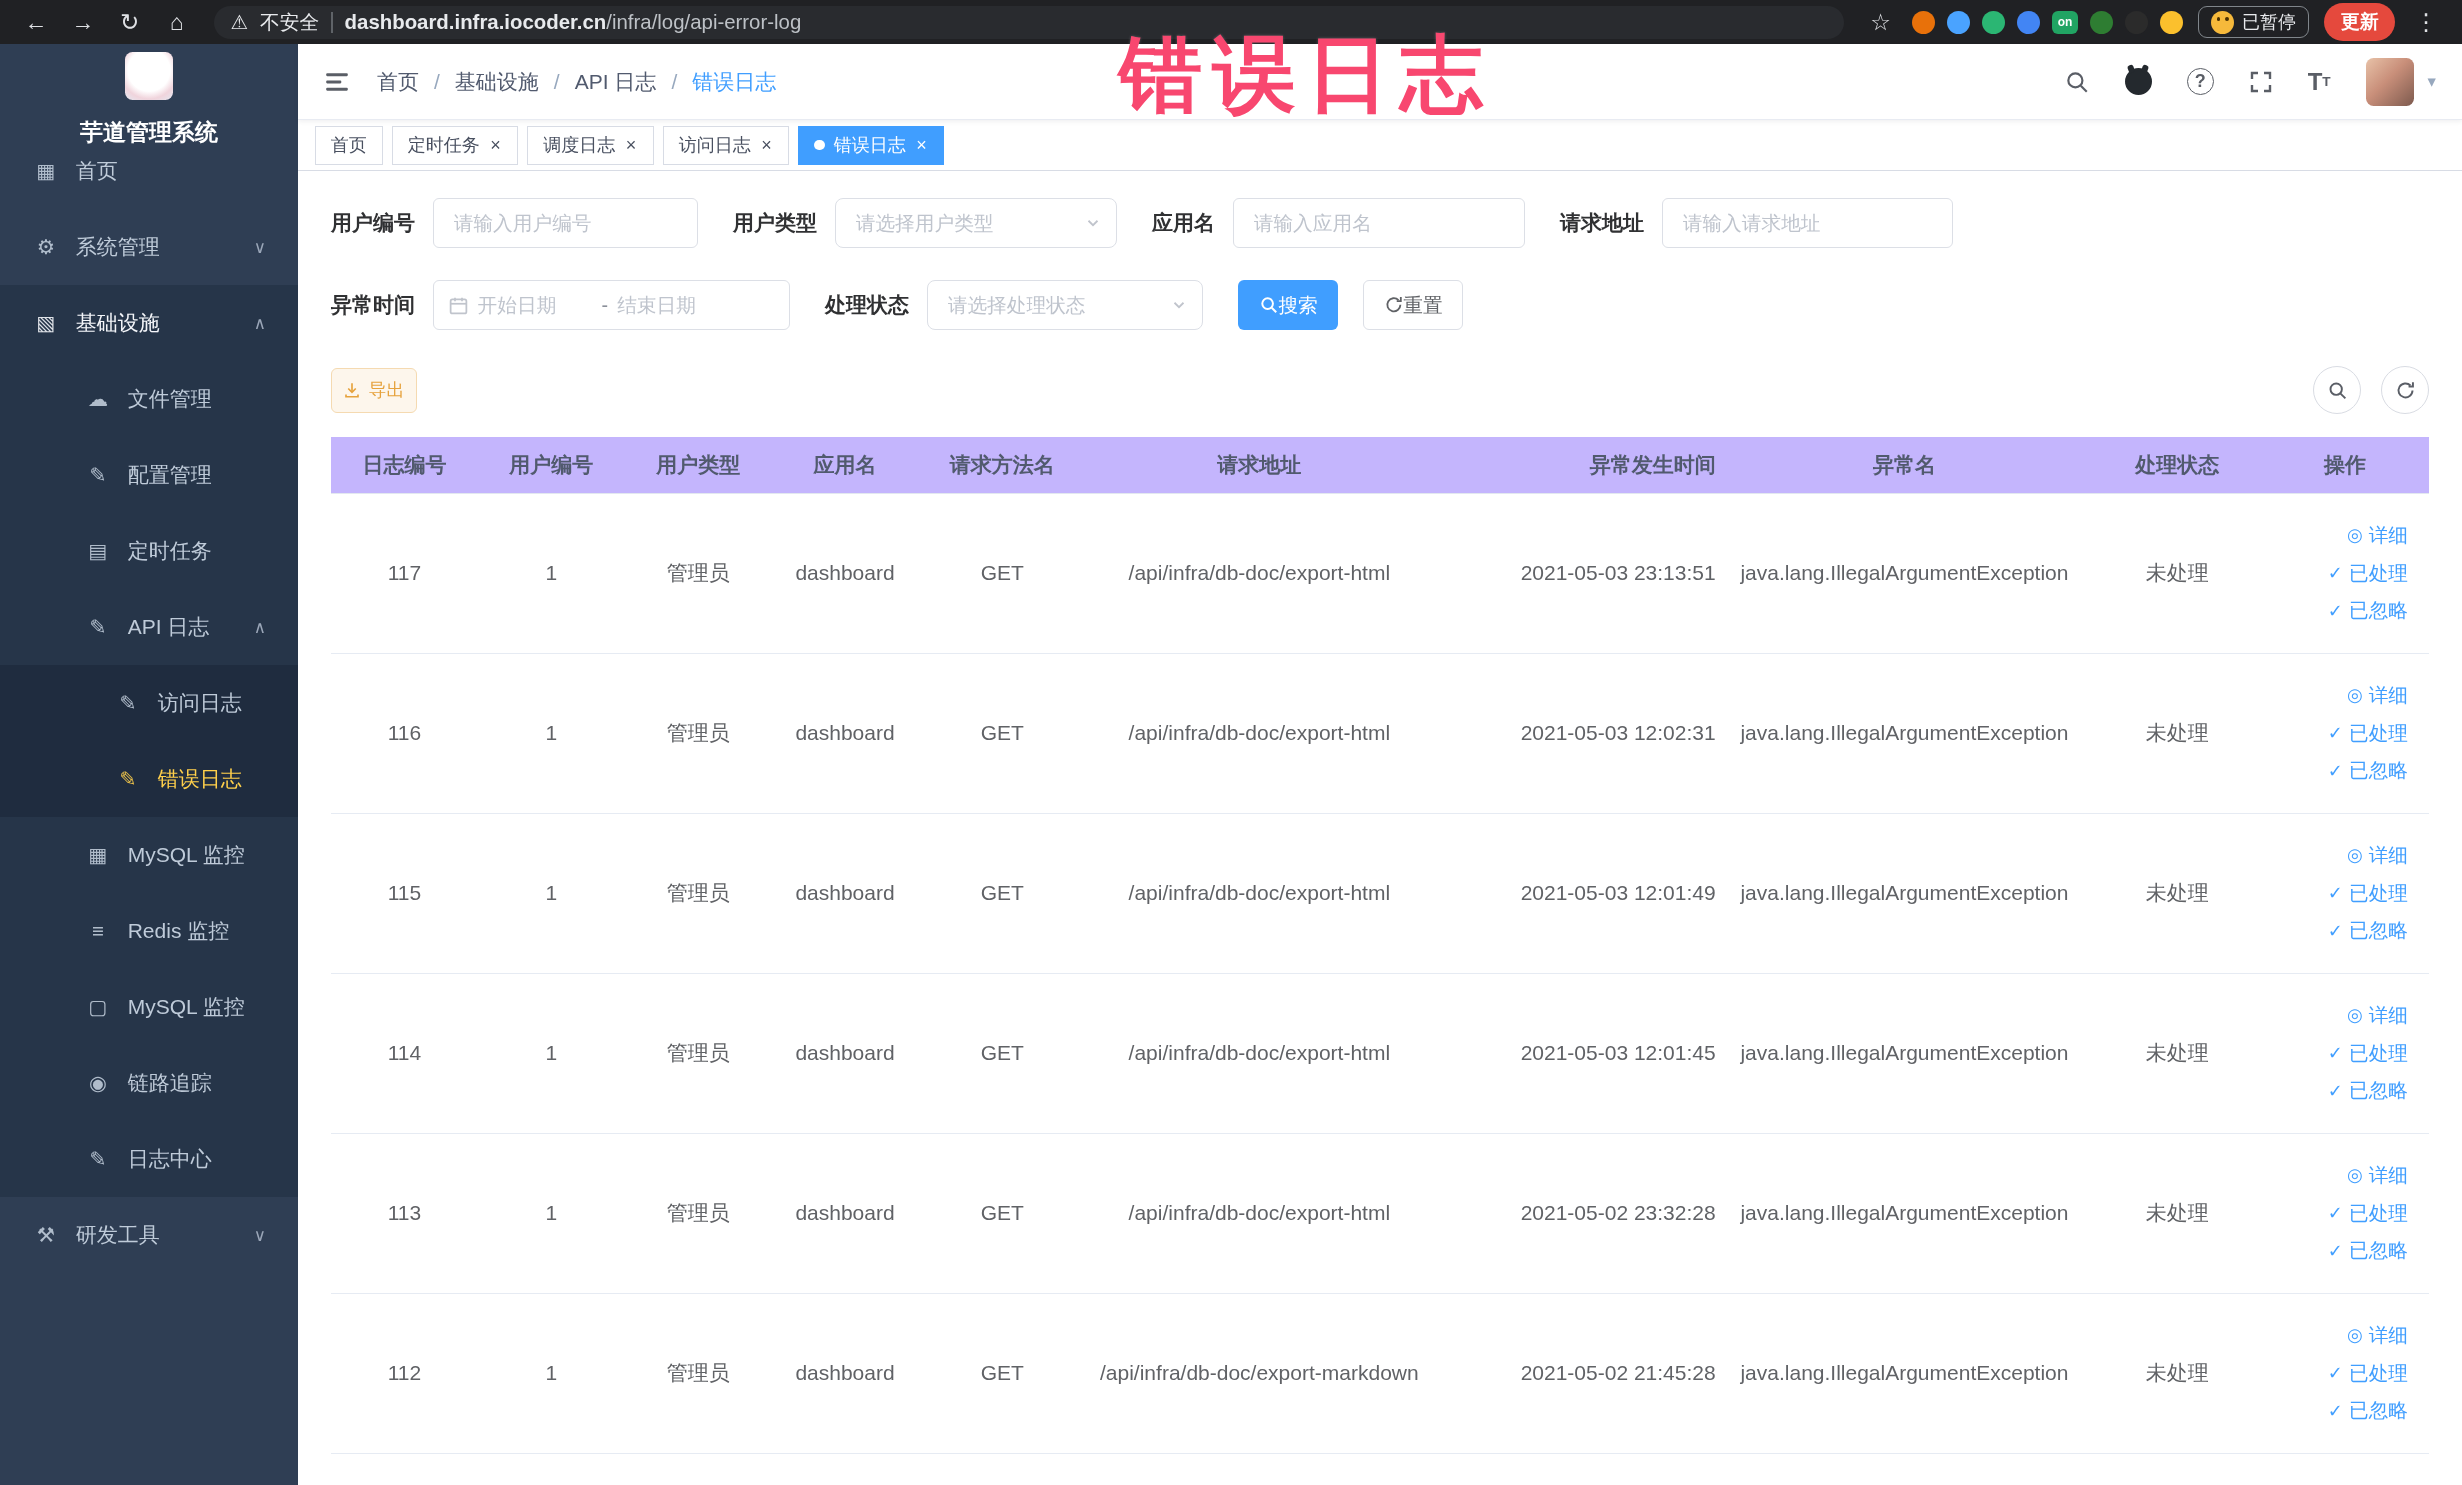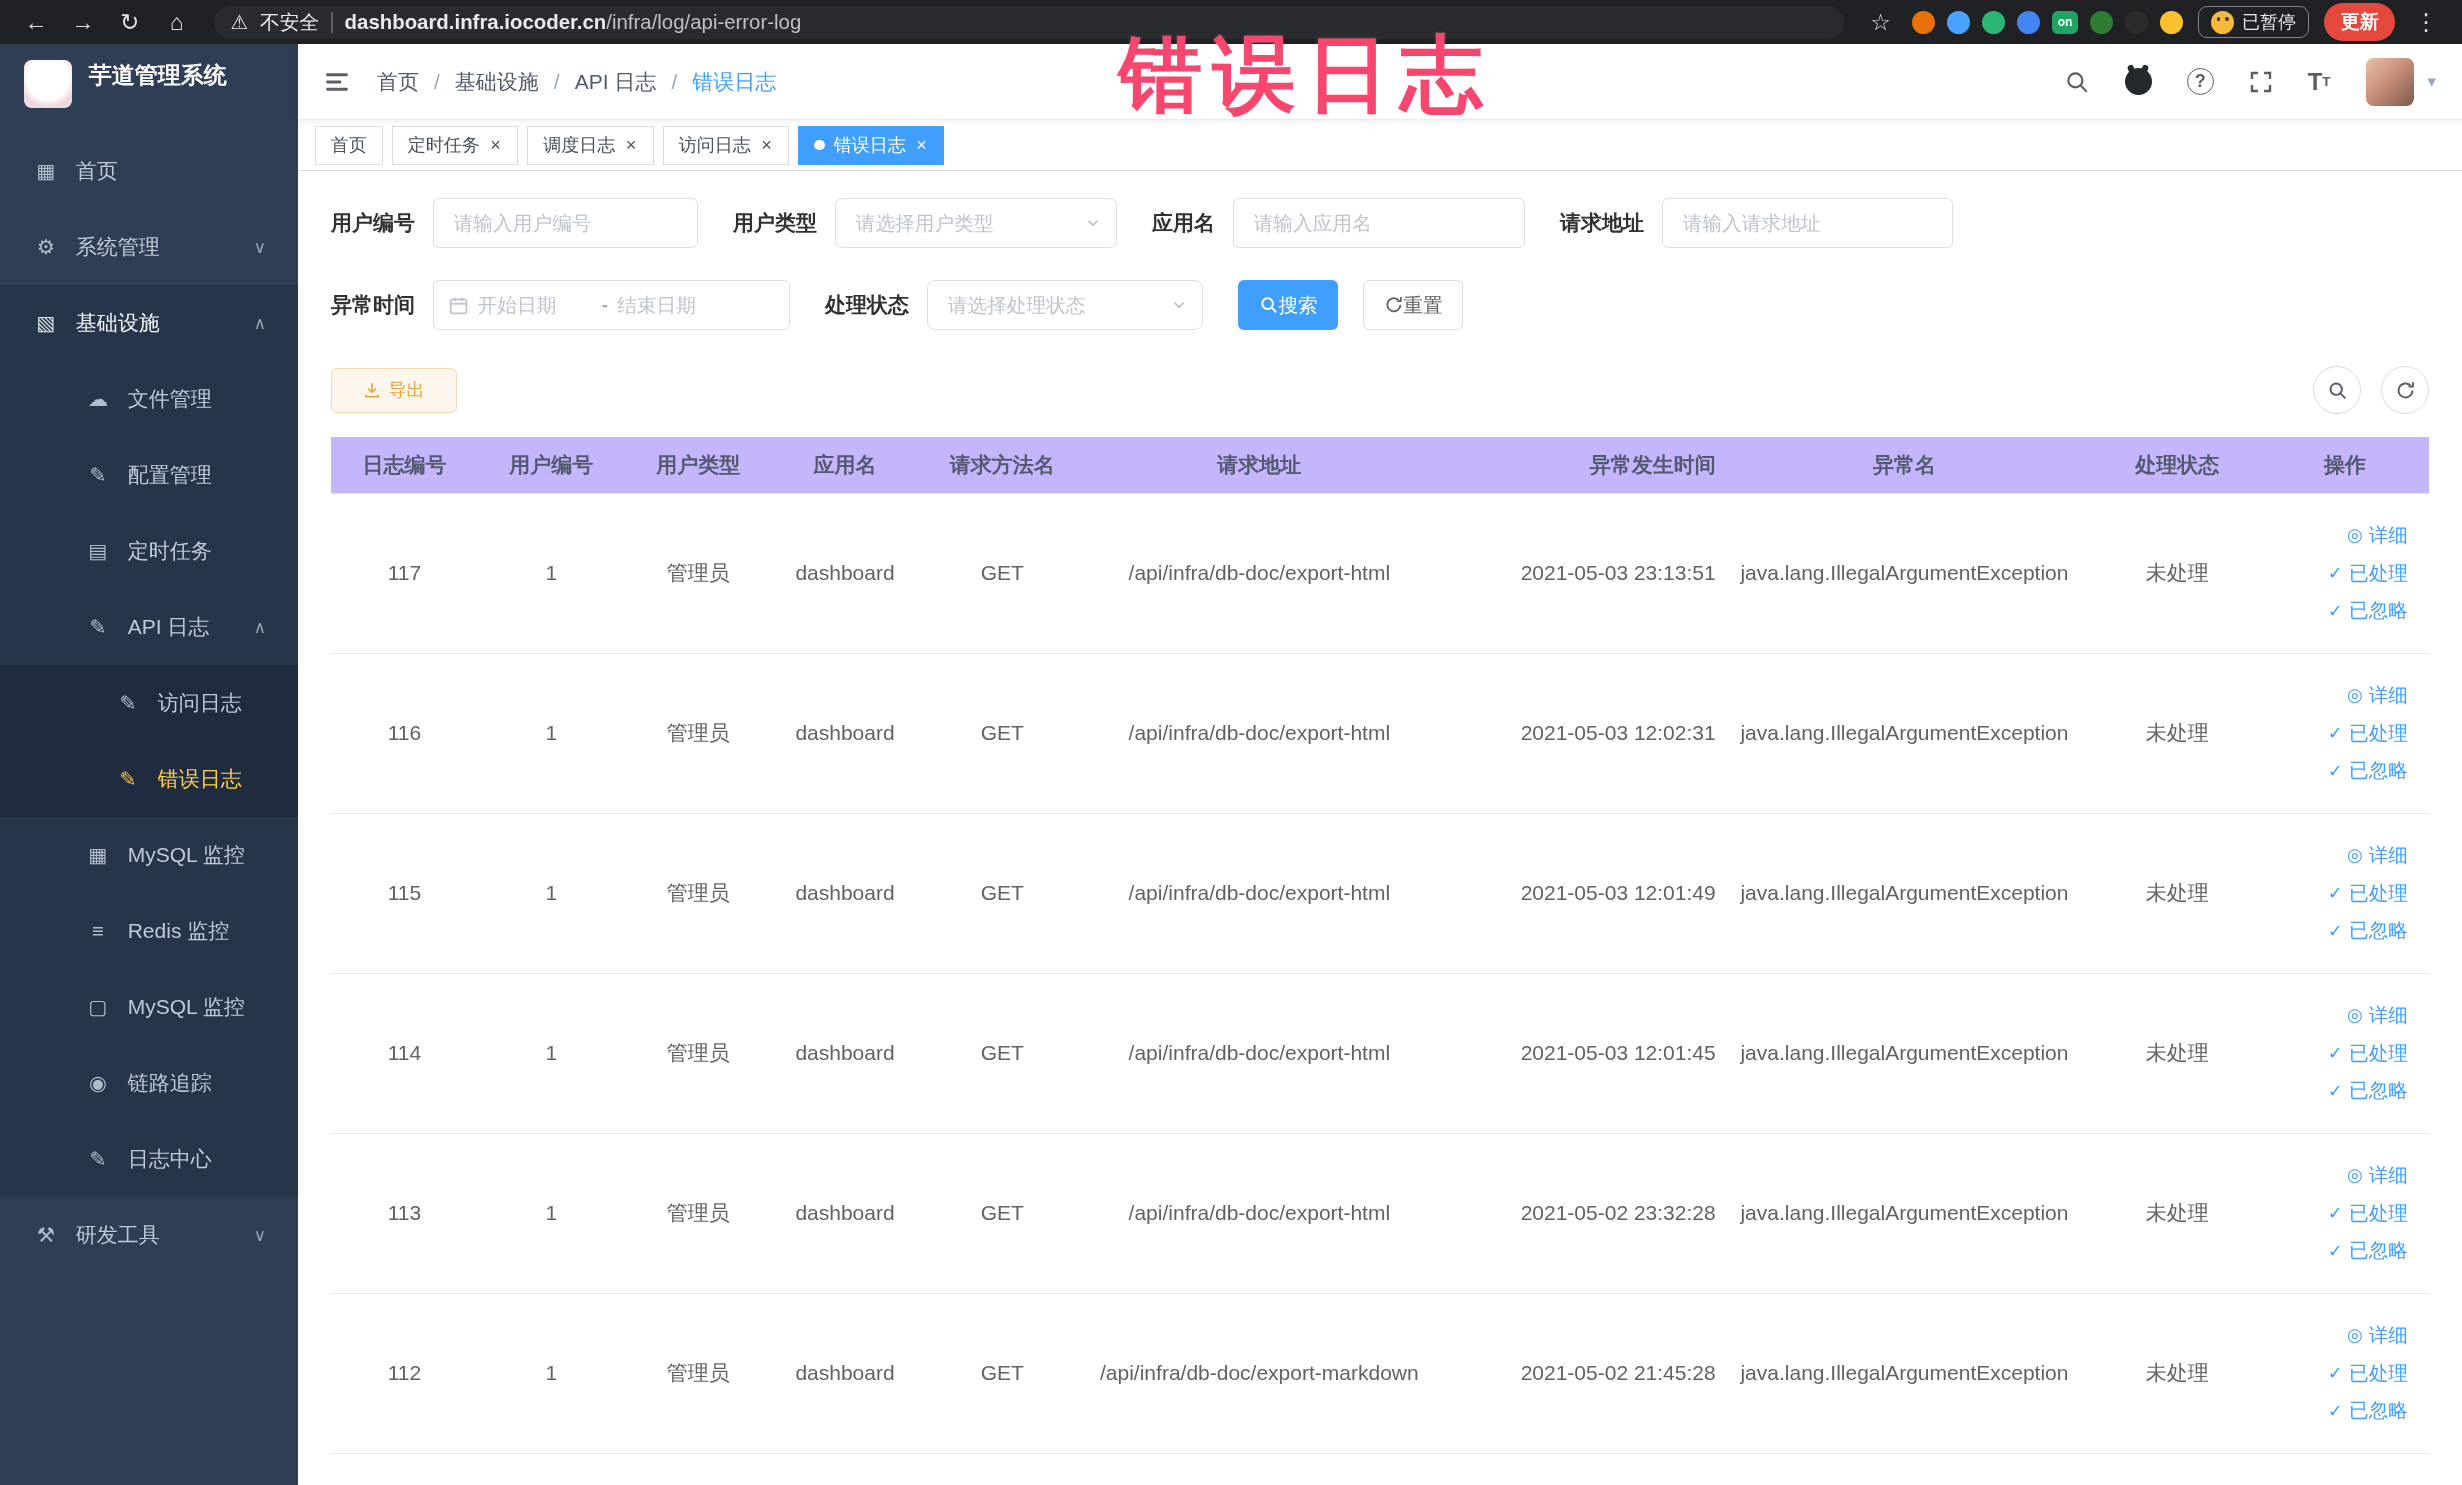--- a/index.html
+++ b/index.html
@@ -31,21 +31,21 @@
     border-radius:50%; background:#4a3000; }
   .smiley::before{ left:5.3px; } .smiley::after{ right:5.3px; }
   .update-btn { background:#e5493d; color:#fff; border:none; border-radius:756px;
     padding:6px 16.7px; font-size:19px; font-weight:700; cursor:pointer; }
 
   
   .app { display:flex; height:1442px; }
 
   
   .sidebar { width:298px; flex-shrink:0; background:#2f3e54; display:flex; flex-direction:column; }
-  .logo-row { height:89px; display:flex; align-items:flex-start; gap:16.7px; padding:16px 24px; }
+  .logo-row { height:89px; display:flex; align-items:center; gap:16.7px; padding:8px 24px;flex-direction:column; }
   .logo-avatar { width:48px; height:48px; border-radius:7.6px; flex-shrink:0;
     background: radial-gradient(circle at 50% 38%, #ffffff 55%, #f0d4dc 75%, #e4e9f2 100%); }
   .logo-title { color:#fff; font-size:23px; font-weight:700; white-space:nowrap; }
   .menu { flex:1; overflow:hidden; }
   .menu-item { height:76px; display:flex; align-items:center; gap:16.7px; font-size:21px;
     color:#bfcbd9; cursor:pointer; position:relative; padding-left:33px; }
   .menu-item.lvl2 { padding-left:85px; background:#263549; }
   .menu-item.lvl3 { padding-left:115px; background:#1f2c3f; }
   .menu-item.expanded { background:#263549; color:#f4f6fa; }
   .menu-item.active { color:#ffd04b; }
@@ -109,21 +109,21 @@
   .cal-ic { color:#c0c4cc; display:flex; }
 
   .btn { height:50px; border-radius:6px; font-size:19.7px; display:inline-flex; align-items:center;
     gap:0; padding:0 19.7px; cursor:pointer; border:0.8px solid transparent; font-family:inherit; }
   .btn-primary { background:#409eff; color:#fff; }
   .btn-default { background:#fff; border-color:#dcdfe6; color:#606266; }
 
   .toolbar { margin-top:36px; display:flex; align-items:center; }
   .btn-export { height:45px; background:#fdf6ec; border:0.8px solid #f5dab1; color:#e6a23c;
     border-radius:6px; font-size:18px; display:inline-flex; align-items:center; gap:7.6px;
-    padding:0 31px; cursor:pointer; font-family:inherit; }
+    padding:0 11px; cursor:pointer; font-family:inherit; }
   .toolbar-right { margin-left:auto; display:flex; gap:19.7px; }
   .circle-btn { width:48px; height:48px; border-radius:50%; border:0.8px solid #d9dce3; background:#fff;
     color:#5a5e66; display:flex; align-items:center; justify-content:center; cursor:pointer; }
 
   
   table.grid { width:100%; border-collapse:collapse; table-layout:fixed; margin-top:23px; }
   .grid th { height:56px; background:#c4b5fd; color:#515a6e; font-size:21px; font-weight:700;
     border-bottom:1.5px solid #e3e8f0; text-align:center; white-space:nowrap; }
   .grid td { height:160px; font-size:21px; color:#606266; text-align:center;
     border-bottom:1.5px solid #e6ebf3; white-space:nowrap; vertical-align:middle; }

